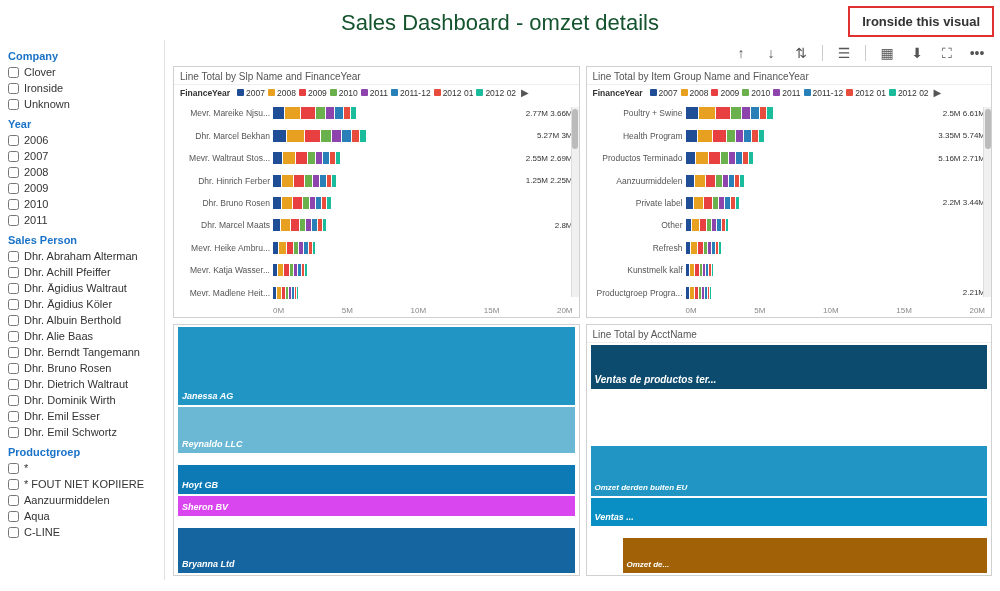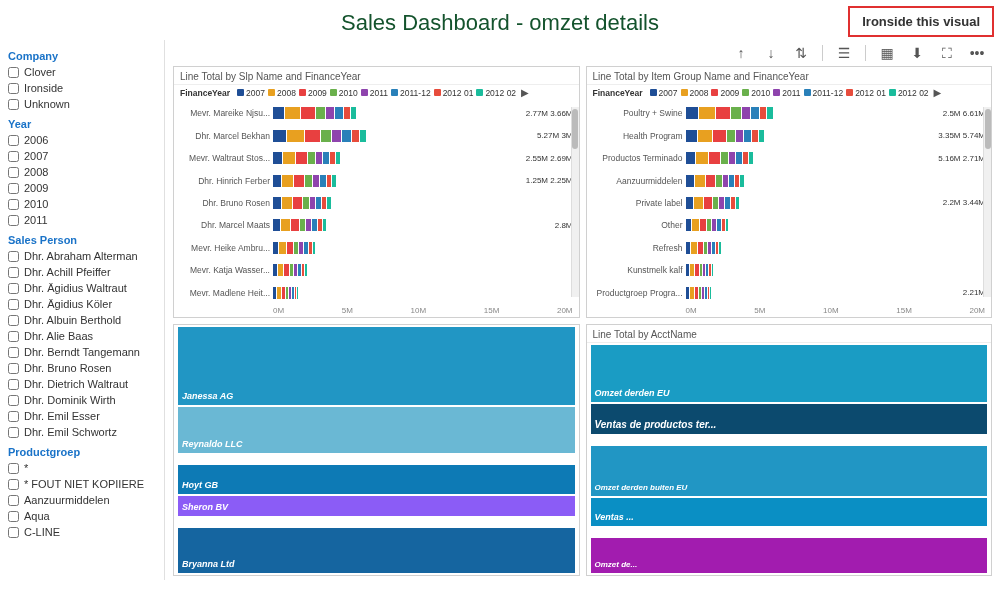--- a/index.html
+++ b/index.html
@@ -762,43 +762,42 @@
 
       <div class="chart-panel">
         <div class="treemap-area" id="treemap-bl">
             <div class="treemap-inner">
               <div class="treemap-col" style="flex: 2.5 1 0%;">
                 <div class="treemap-cell" style="flex: 1.8 1 0%; background: rgb(33, 150, 196);">Janessa AG</div>
                 <div class="treemap-cell" style="flex: 1 1 0%; background: rgb(106, 184, 212);">Reynaldo LLC</div>
               </div>
               <div class="treemap-col" style="flex: 1 1 0%;">
                 <div class="treemap-cell" style="flex: 1.8 1 0%; background: rgb(13, 122, 181);">Hoyt GB</div>
-                <div class="treemap-cell" style="flex: 1 1 0%; background: #8b5cf6;">Sheron BV</div>
+                <div class="treemap-cell" style="flex: 1 1 0%; background: #d946ef;">Sheron BV</div>
               </div>
               <div class="treemap-col" style="flex: 0.9 1 0%;">
                 <div class="treemap-cell" style="flex: 1 1 0%; background: rgb(21, 101, 160);">Bryanna Ltd</div>
               </div>
             </div>
           </div>
       </div>
 
       <div class="chart-panel">
         <div class="chart-title">Line Total by AcctName</div>
         <div class="treemap-area" id="treemap-br">
             <div class="treemap-inner">
               <div class="treemap-col" style="flex: 2 1 0%;">
-                <div class="treemap-cell" style="flex: 1 1 0%; background: rgb(26, 156, 196);">Omzet derden EU</div>
                 <div class="treemap-cell" style="flex: 0.45 1 0%; background: #0c4a6e; font-size: 10px;">Ventas de productos ter...</div>
               </div>
               <div class="treemap-col" style="flex: 1.8 1 0%;">
                 <div class="treemap-cell" style="flex: 1 1 0%; background: rgb(33, 150, 196); font-size: 8px;">Omzet derden buiten EU</div>
                 <div class="treemap-cell" style="flex: 0.45 1 0%; background: rgb(10, 143, 196);">Ventas ...</div>
               </div>
               <div class="treemap-col" style="flex: 0.8 1 0%;">
-                <div class="treemap-cell" style="flex: 1 1 0%; background: #a21caf; font-size: 8px;">Omzet de...</div>
+                <div class="treemap-cell" style="flex: 1 1 0%; background: #a16207; font-size: 8px; margin-left: 32px;">Omzet de...</div>
               </div>
             </div>
           </div>
       </div>
 
     </div>
   </div>
 </div>
 
 </body></html>

